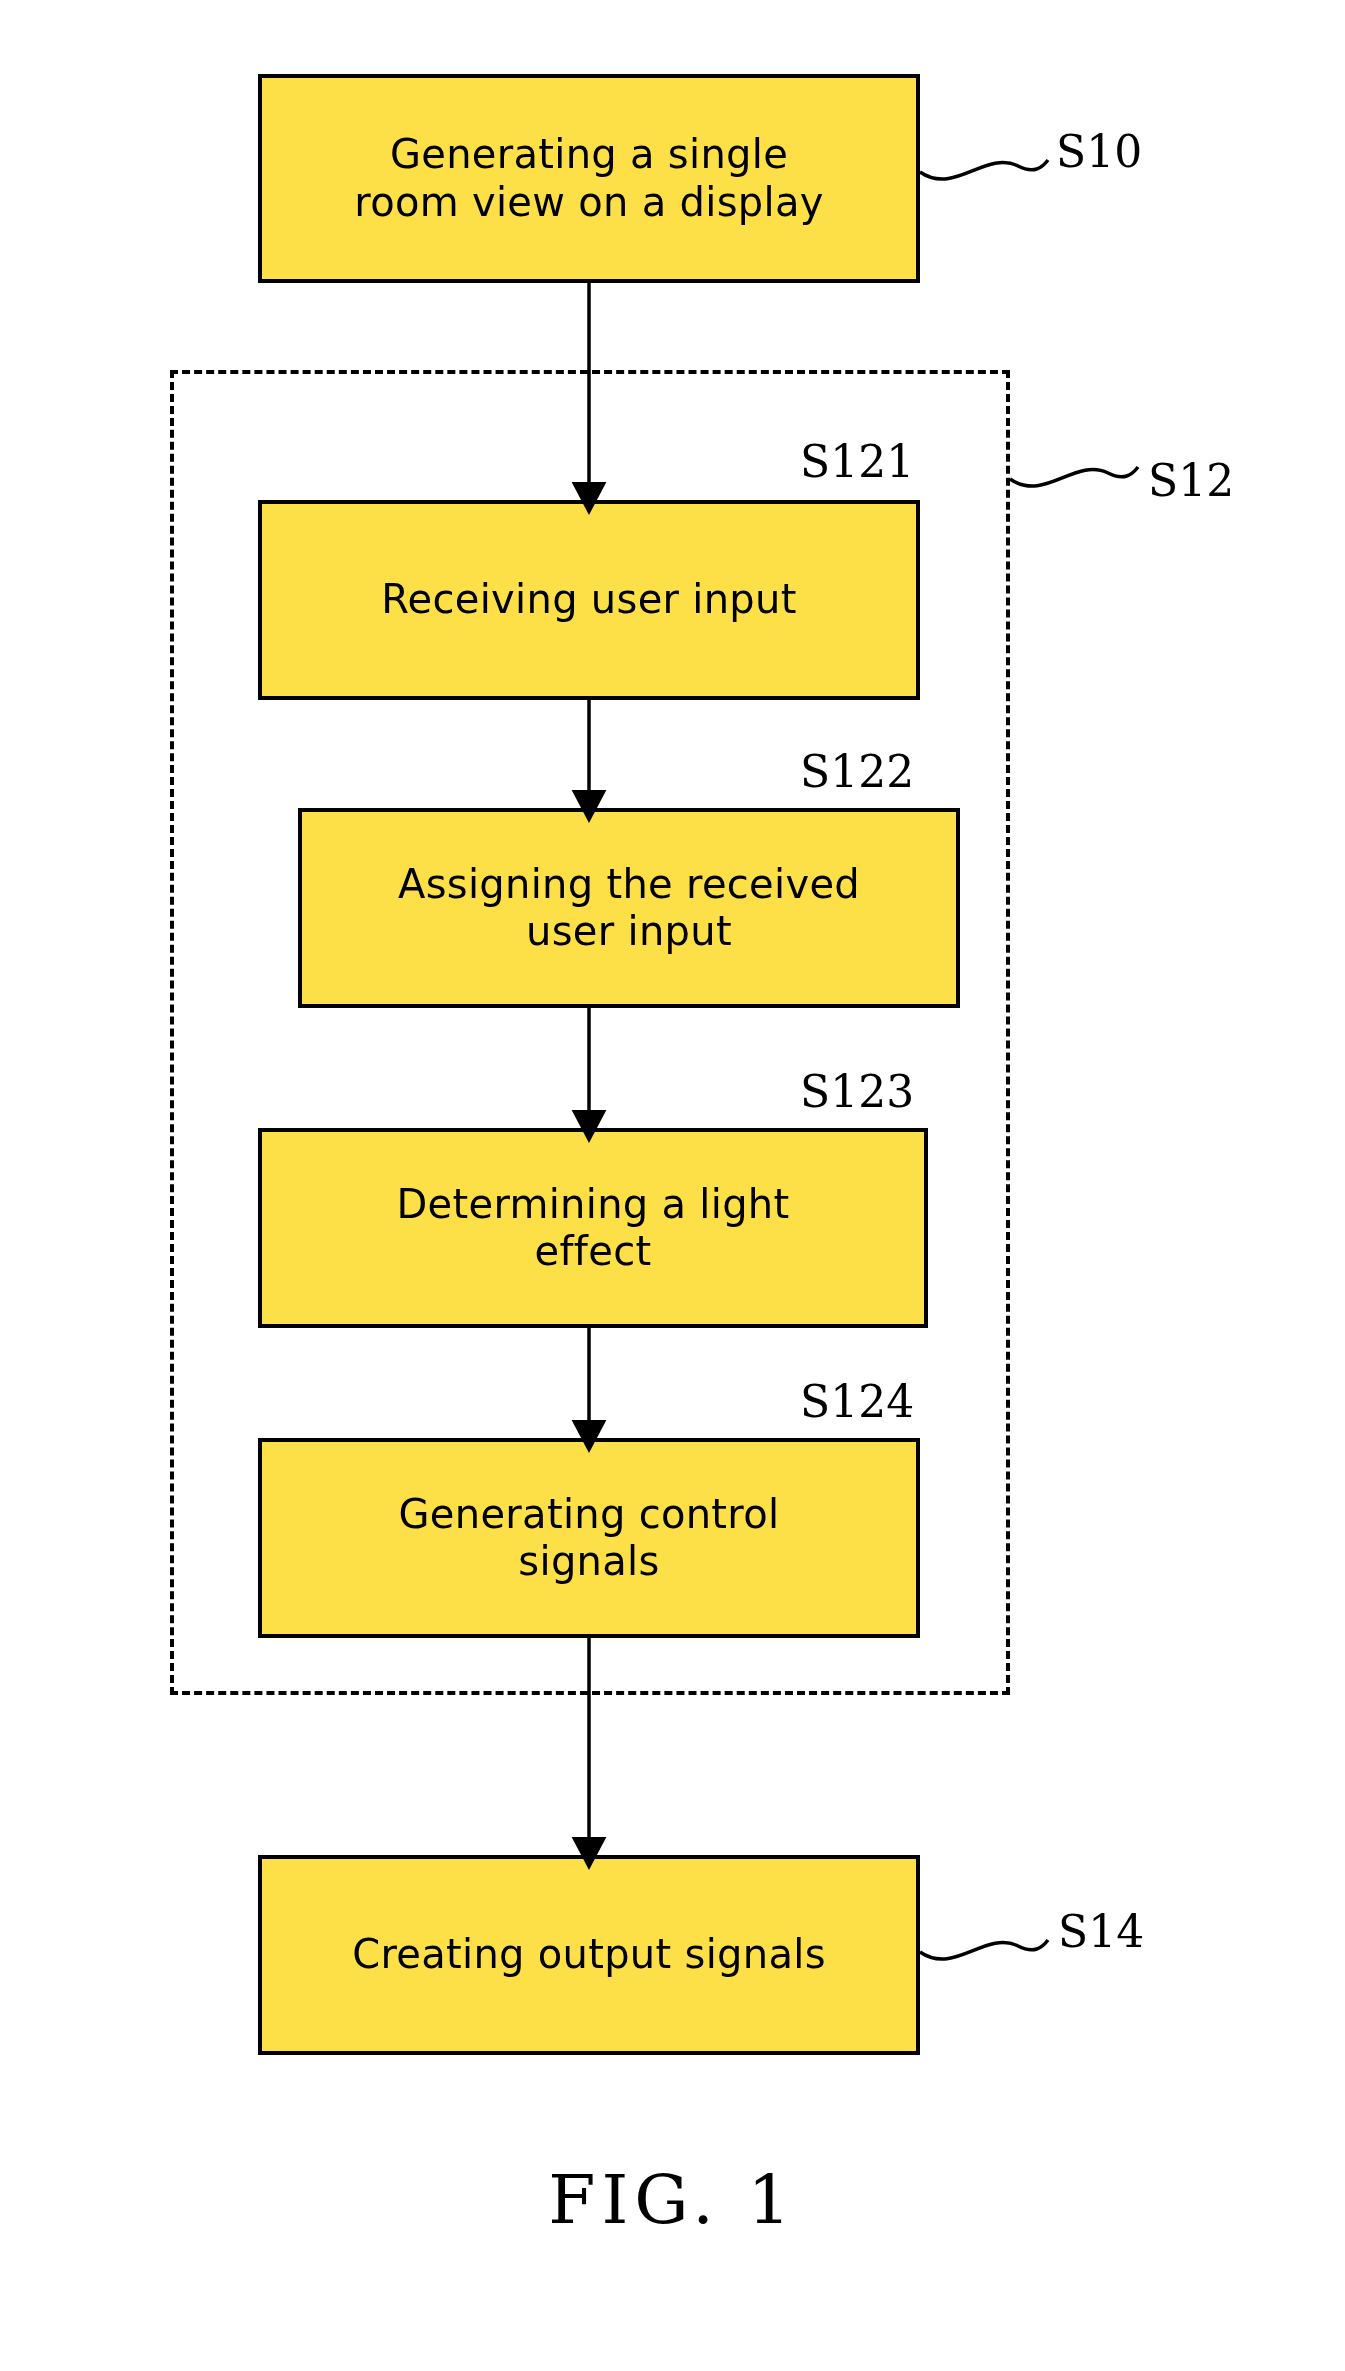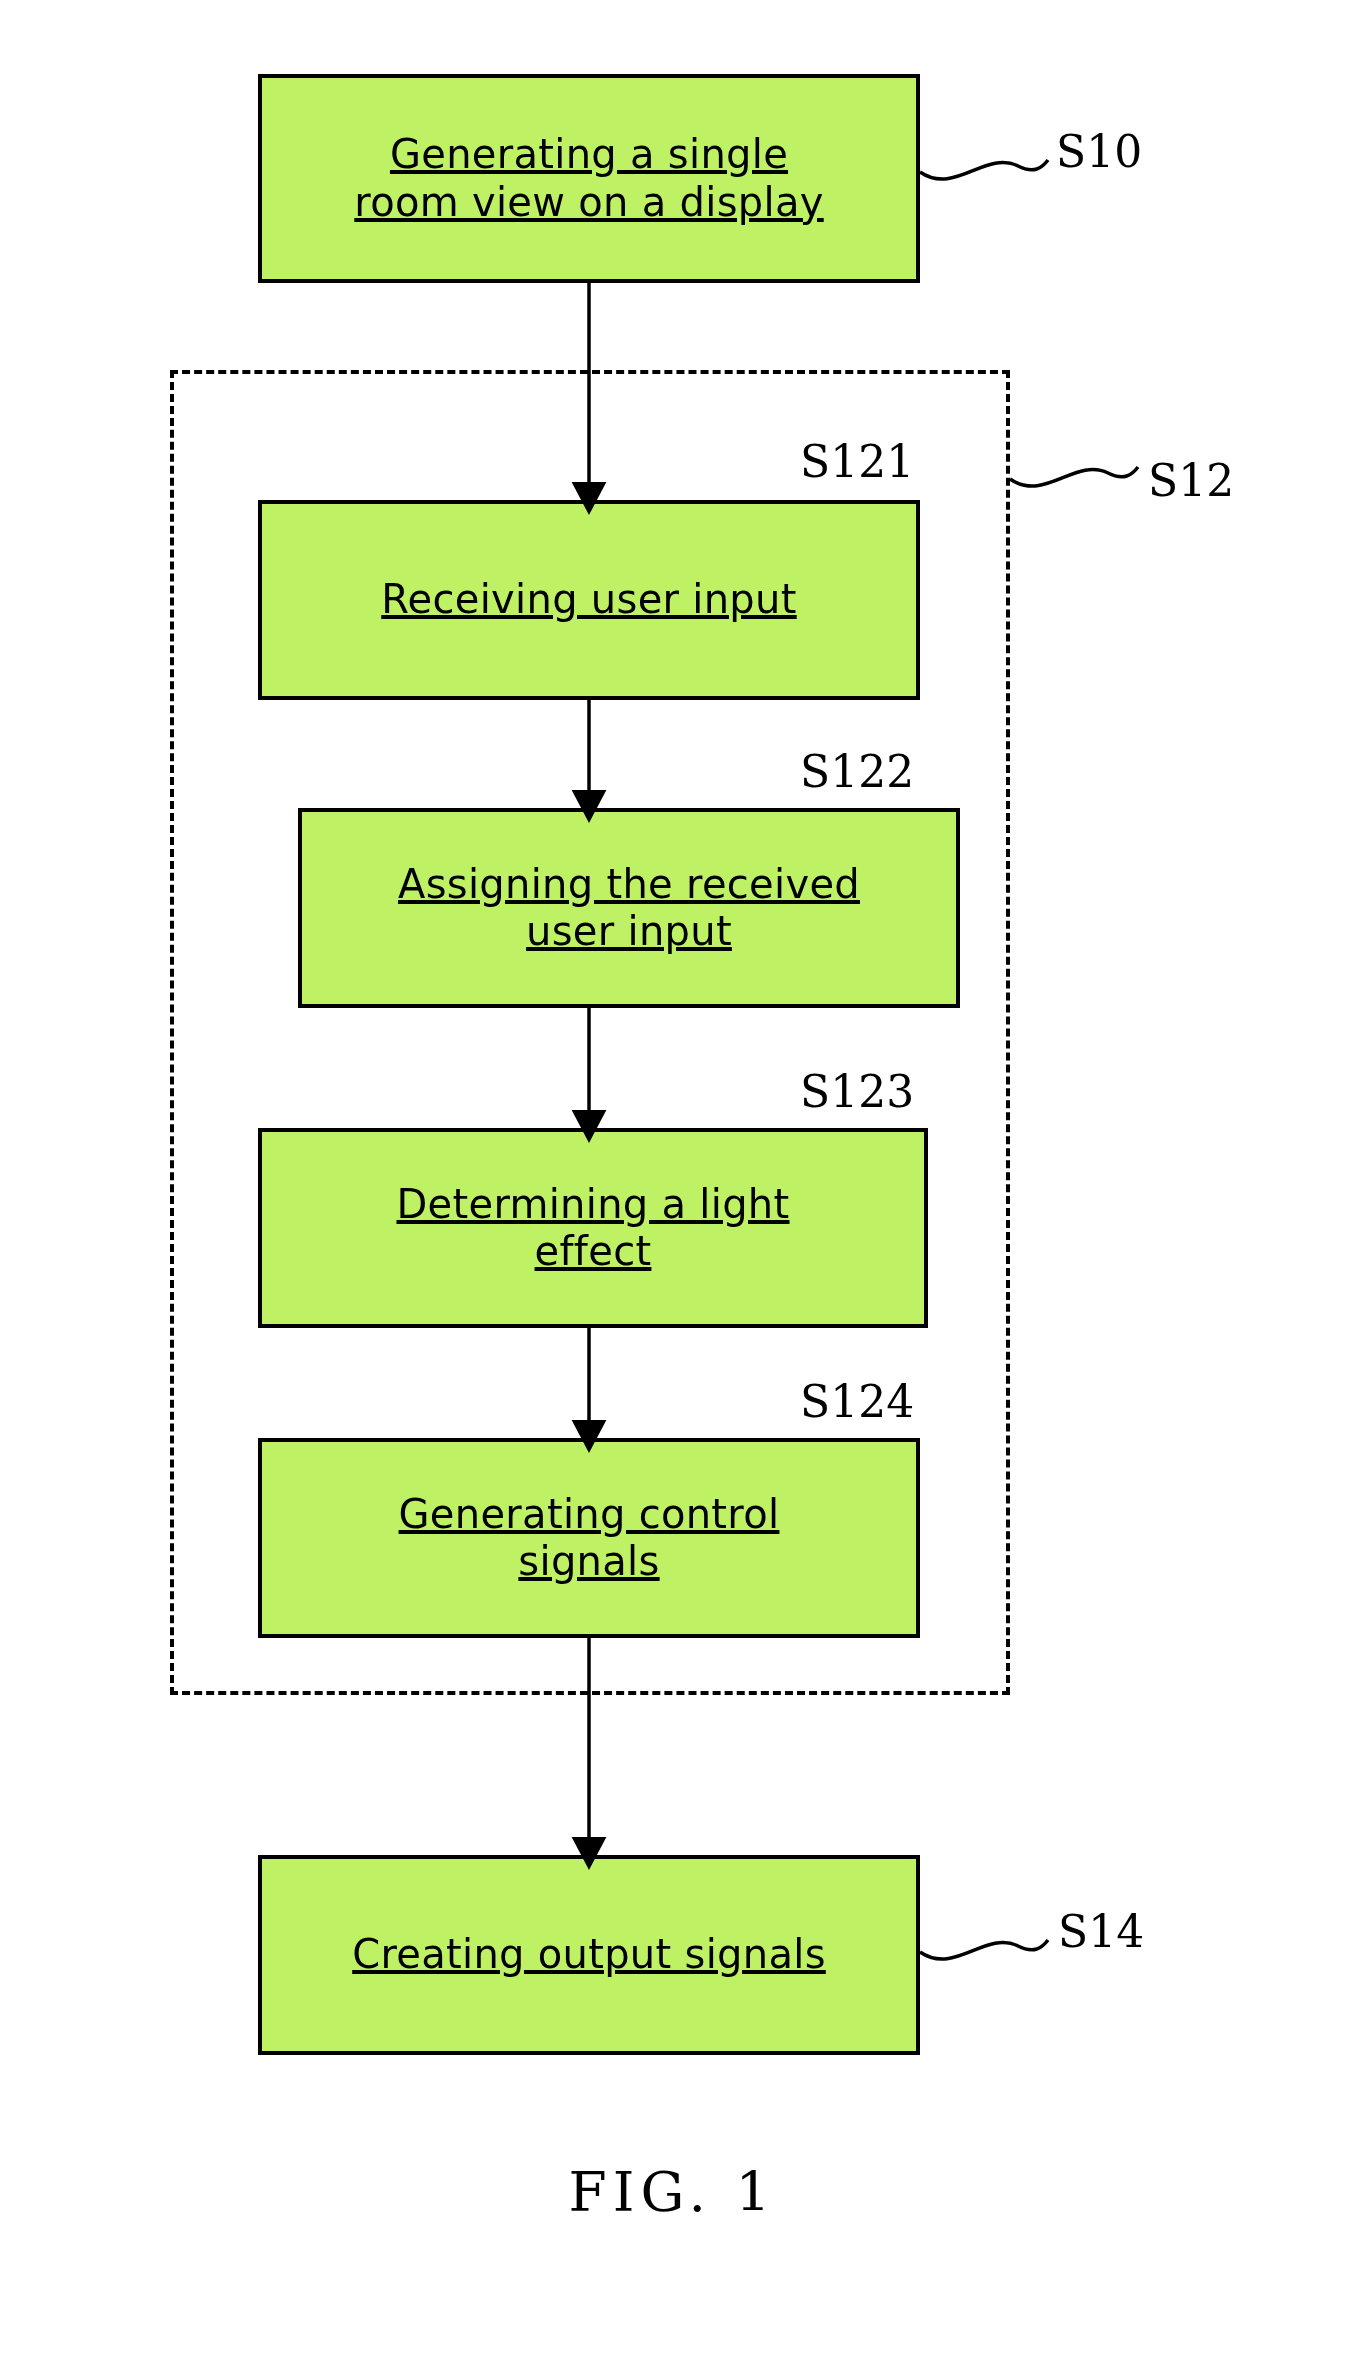--- a/index.html
+++ b/index.html
@@ -23,26 +23,25 @@
     top: 0;
     width: 1345px;
     height: 2371px;
   }
 
   
   .proc-box {
     position: absolute;
     box-sizing: border-box;
     border: 4px solid #000000;
-    background: #bef264;
+    background: #fde047;
     display: flex;
     align-items: center;
     justify-content: center;
     text-align: center;
-    text-decoration: underline;
   }
   .proc-label {
     font-family: "DejaVu Sans", sans-serif;
     font-size: 40px;
     line-height: 1.18;
     letter-spacing: 0.3px;
     color: #000000;
     padding: 0 22px;
     white-space: pre-line;
   }
@@ -67,21 +66,21 @@
   }
 
   
   #fig-caption {
     position: absolute;
     left: 0;
     right: 0;
     top: 2160px;
     text-align: center;
     font-family: "DejaVu Serif", serif;
-    font-size: 55px;
+    font-size: 68px;
     letter-spacing: 6px;
     color: #000000;
   }
 
   
   #connectors {
     position: absolute;
     left: 0;
     top: 0;
     width: 1345px;

